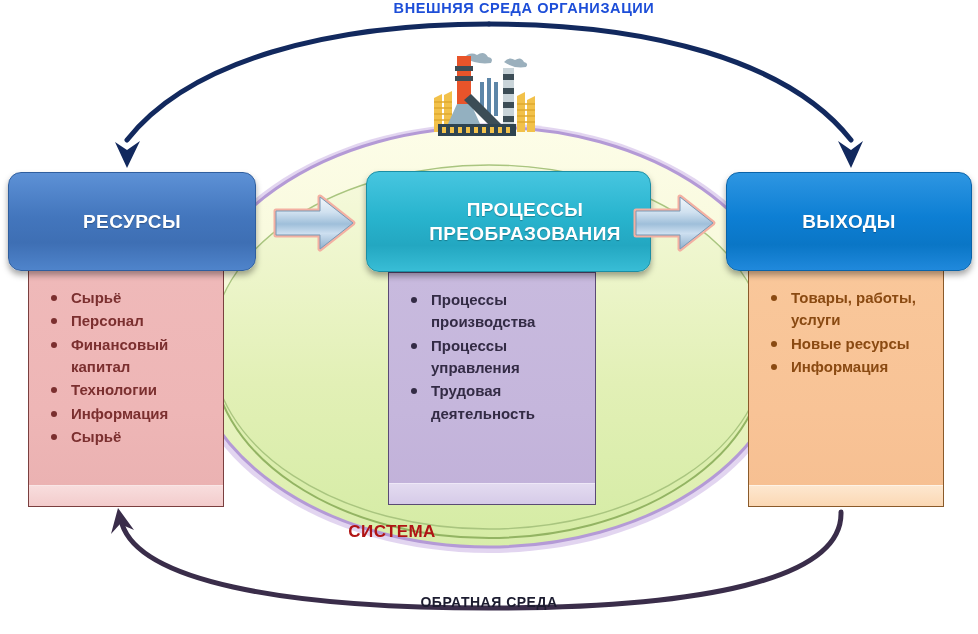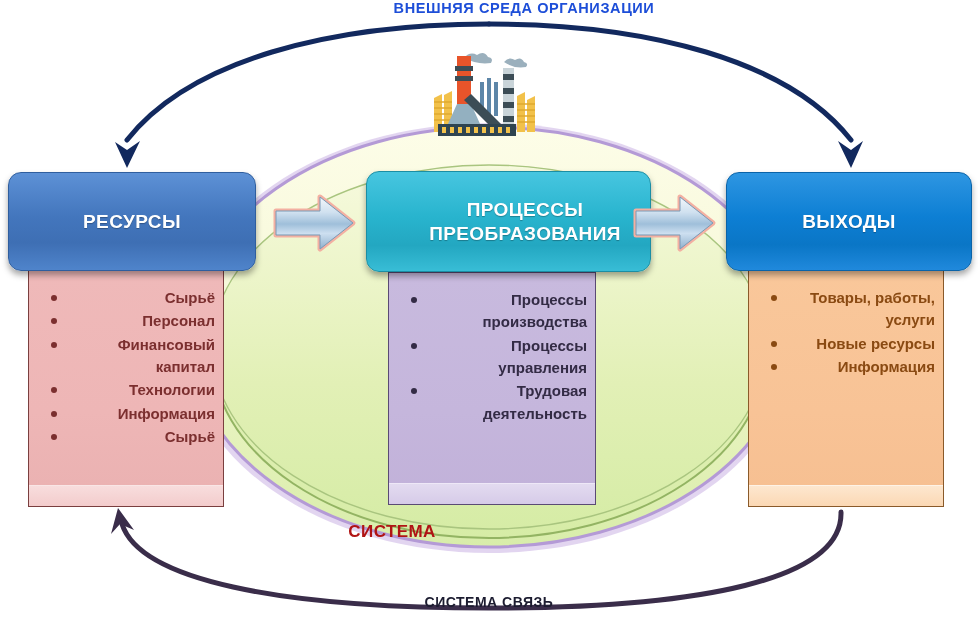--- a/index.html
+++ b/index.html
@@ -54,21 +54,20 @@
   .panel{
     position:absolute;z-index:4;
     border:1px solid #6a4040;
     box-sizing:border-box;
     padding:16px 8px 20px 8px;
   }
   .panel ul{margin:0;padding:0 0 0 34px;list-style:none;}
   .panel li{
     position:relative;font-weight:bold;font-size:15px;line-height:1.49;
     margin-bottom:1px;
-    text-align:right;
   }
   .panel li:before{
     content:"";position:absolute;left:-20px;top:8px;
     width:6px;height:6px;border-radius:50%;
   }
   .panel .bevel{
     position:absolute;left:0;right:0;bottom:0;height:20px;
   }
 
   #panel-res{
@@ -250,21 +249,21 @@
     <path d="M4 20 h44 v-14 l33 26 l-33 26 v-14 h-44z" fill="url(#steelArrow)" stroke="#f3b0a2" stroke-width="5" stroke-linejoin="round"></path>
     <path d="M4 20 h44 v-14 l33 26 l-33 26 v-14 h-44z" fill="url(#steelArrow)" stroke="#7a9ab5" stroke-width="1"></path>
   </svg>
 
   <svg class="tarrow" id="tarrow2" viewBox="0 0 86 64">
     <path d="M4 20 h44 v-14 l33 26 l-33 26 v-14 h-44z" fill="url(#steelArrow)" stroke="#f3b0a2" stroke-width="5" stroke-linejoin="round"></path>
     <path d="M4 20 h44 v-14 l33 26 l-33 26 v-14 h-44z" fill="url(#steelArrow)" stroke="#7a9ab5" stroke-width="1"></path>
   </svg>
 
   <div class="sys-label">СИСТЕМА</div>
-  <div class="fb-label">СИСТЕМА СВЯЗЬ</div>
+  <div class="fb-label">ОБРАТНАЯ СРЕДА</div>
 
   <svg class="layer arrows" viewBox="0 0 978 634">
 
     <g>
       <path d="M489 24 C 330 24, 190 60, 127 140" fill="none" stroke="#12295e" stroke-width="5" stroke-linecap="round"></path>
       <path d="M127 168 l-12 -26 l12 8 l13 -9z" fill="#12295e"></path>
     </g>
 
     <g>
       <path d="M489 24 C 648 24, 788 60, 851 140" fill="none" stroke="#12295e" stroke-width="5" stroke-linecap="round"></path>

